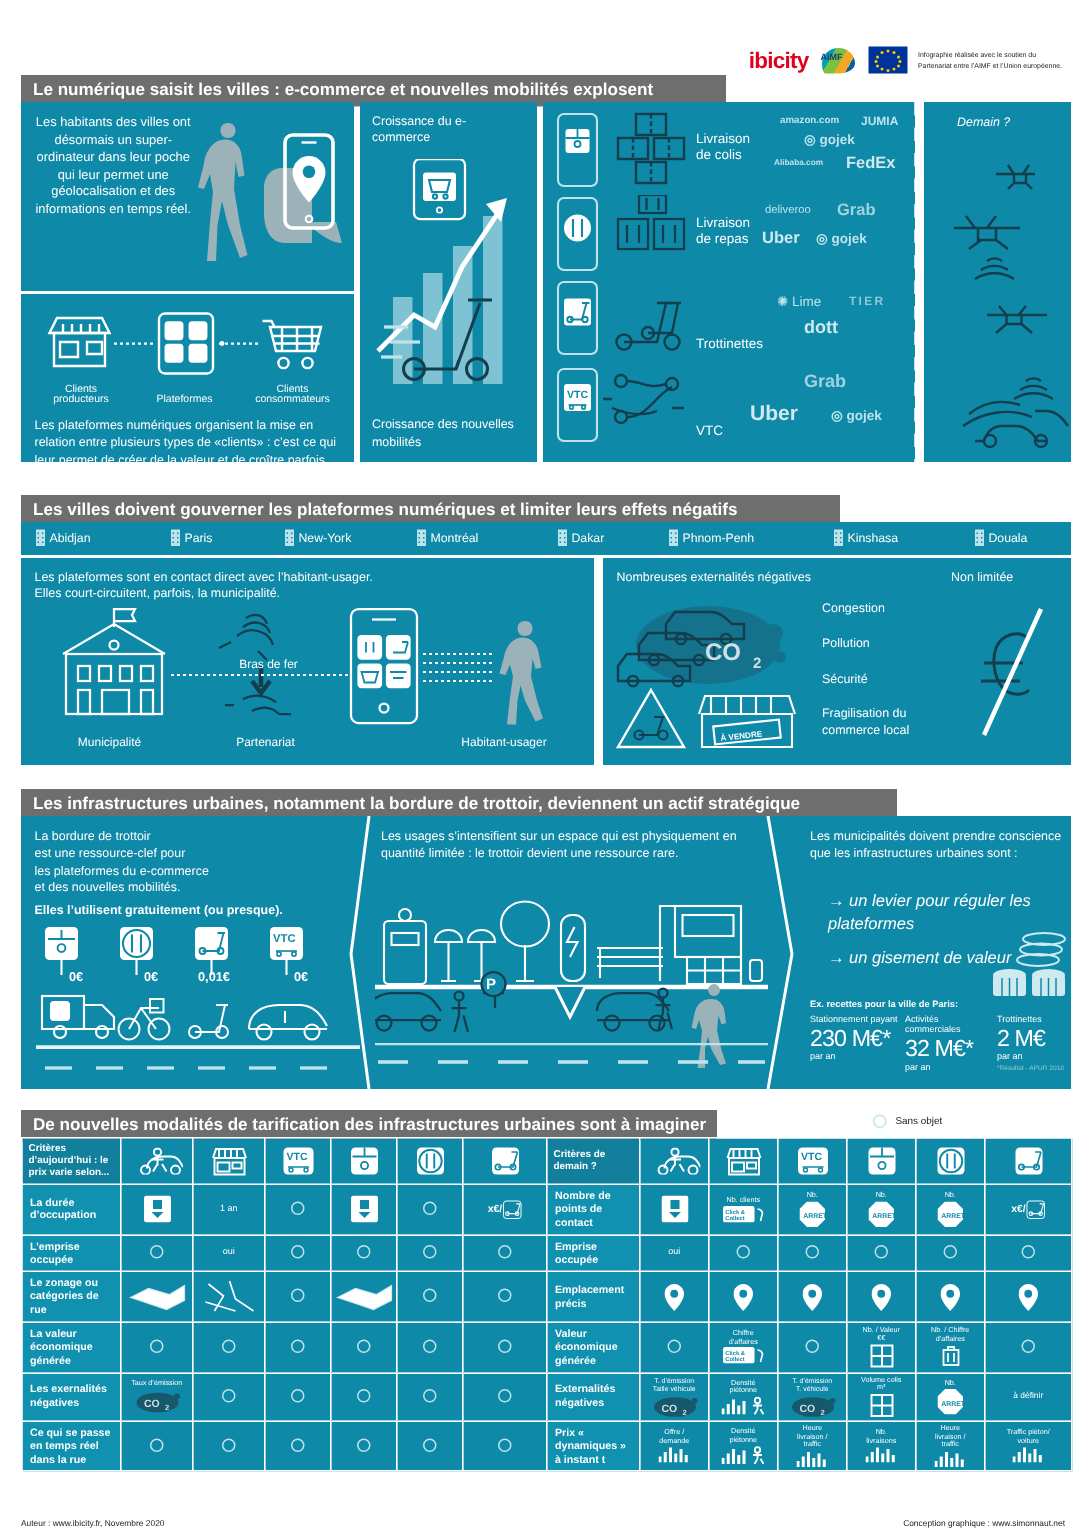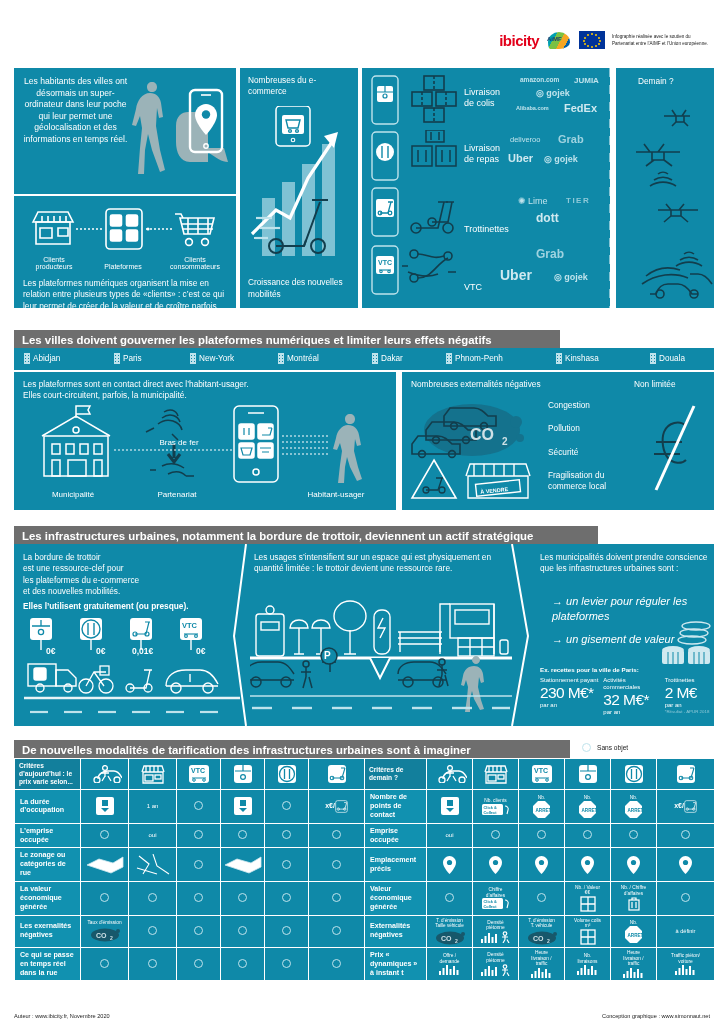--- a/index.html
+++ b/index.html
@@ -86,20 +86,21 @@
       <div class="star" style="left:12px;top:15px"></div>
         <div class="star" style="left:8px;top:14px"></div>
       <div class="star" style="left:5px;top:12px"></div>
         <div class="star" style="left:4px;top:9px"></div>
       <div class="star" style="left:5px;top:6px"></div>
         <div class="star" style="left:8px;top:3px"></div>
     </div>
     <div class="eutext">Infographie réalisée avec le soutien du Partenariat entre l’AIMF et l’Union européenne.</div>
   </div>
 
+  <div class="sec-bar" style="left:14px; top:50px; width:470px;">Le numérique saisit les villes : e-commerce et nouvelles mobilités explosent</div>
 
   <div class="panel" style="left:14px; top:68px; width:222px; height:126px;">
     <div class="cap" style="position:absolute;left:9px;top:8px;width:105px">Les habitants des villes ont désormais un super-ordinateur dans leur poche qui leur permet une géolocalisation et des informations en temps réel.</div>
     <svg class="svgicon" style="position:absolute;left:108px;top:8px" width="56" height="112" viewBox="0 0 56 112">
       <path fill="#9bb3b8" d="M30 6c3 0 5 2 5 5s-2 5-5 5-5-2-5-5 2-5 5-5z M28 17c6 0 10 4 11 10l2 14-4 1-2-10-1 18 4 24 5 20-5 2-8-22-4-16-3 16-1 24-6 0 2-26 2-20-2-12-4 10-4-1 4-16c1-8 6-16 14-16z"></path>
     </svg>
     <svg class="svgicon" style="position:absolute;left:152px;top:18px" width="68" height="86" viewBox="0 0 68 86">
       <path fill="#9bb3b8" d="M10 40c0-10 6-14 12-14h20v50H24C14 76 10 66 10 56z M42 66c8 6 14 10 20 10l-4-14-16 0z"></path>
       <rect x="24" y="4" width="32" height="62" rx="5" fill="none" stroke="#fff" stroke-width="2.4"></rect>
       <line x1="35" y1="9" x2="45" y2="9" stroke="#fff" stroke-width="1.6"></line>
@@ -138,21 +139,21 @@
       <span>Clients</span><br><span>producteurs</span>
     </div>
     <div class="lbl" style="position:absolute;left:76px;top:67px;width:66px">Plateformes</div>
     <div class="lbl" style="position:absolute;left:148px;top:60px;width:66px">
       <span>Clients</span><br><span>consommateurs</span>
     </div>
     <div class="tx" style="position:absolute;left:9px;top:82px;width:206px">Les plateformes numériques organisent la mise en relation entre plusieurs types de «clients» : c’est ce qui leur permet de créer de la valeur et de croître parfois très rapidement.</div>
   </div>
 
   <div class="panel" style="left:240px; top:68px; width:118px; height:240px;">
-    <div class="tx" style="position:absolute;left:8px;top:7px;width:100px">Nombreuses du e-commerce</div>
+    <div class="tx" style="position:absolute;left:8px;top:7px;width:100px">Croissance du e-commerce</div>
     <svg class="svgicon" style="position:absolute;left:6px;top:38px" width="106" height="160" viewBox="0 0 106 160">
       <rect x="16" y="92" width="13" height="58" fill="#7fc2d4"></rect>
       <rect x="36" y="76" width="13" height="74" fill="#7fc2d4"></rect>
       <rect x="56" y="58" width="13" height="92" fill="#7fc2d4"></rect>
       <rect x="76" y="38" width="13" height="112" fill="#7fc2d4"></rect>
       <path d="M6 128 L30 104 L44 112 L62 72 L86 36" fill="none" stroke="#fff" stroke-width="3.2"></path>
       <path d="M78 30 L92 26 L88 42 Z" fill="#fff"></path>
       <g fill="none" stroke="#fff" stroke-width="1.5">
         <rect x="30" y="0" width="34" height="40" rx="4"></rect>
       </g>
@@ -263,21 +264,21 @@
         <path d="M50 12c10 0 14 6 26 2M50 36c14 0 18-14 30-20M40 24h-6M88 30h-8"></path>
         <path d="M40 30c10 4 20 6 30 2"></path>
       </g>
       <text x="96" y="48" fill="#fff" font-size="9" font-family="Liberation Sans">VTC</text>
       <text x="168" y="16" fill="#9fd3e0" font-size="12" font-weight="bold" font-family="Liberation Sans">Grab</text>
       <text x="132" y="38" fill="#cfe9f0" font-size="14" font-weight="bold" font-family="Liberation Sans">Uber</text>
       <text x="186" y="38" fill="#bfe3ec" font-size="9" font-weight="bold" font-family="Liberation Sans">◎ gojek</text>
     </svg>
   </div>
 
-  <div class="panel" style="left:616px; top:68px; width:98px; height:240px;">
+  <div class="panel" style="left:616px; top:68px; width:98px; height:240px;font-style:italic;">
     <div class="tx" style="position:absolute;left:22px;top:8px">Demain ?</div>
     <svg class="svgicon" style="position:absolute;left:4px;top:26px" width="94" height="208" viewBox="0 0 94 208">
       <g fill="none" stroke="#123e4d" stroke-width="1.6">
         <path d="M44 22h26M52 16l4 6M66 16l-4 6M56 22v6h8v-6M52 32l4-4M68 32l-4-4"></path>
         <path d="M16 58h44M24 50l6 8M44 50l-6 8M32 58v8h12v-8M26 72l8-6M52 72l-8-6"></path>
         <path d="M38 80a8 8 0 0 1 10 0M34 86a16 16 0 0 1 18 0M30 92a24 24 0 0 1 26 0"></path>
         <path d="M38 116h40M46 110l5 6M64 110l-5 6M51 116v6h10v-6M44 128l7-6M68 128l-7-6"></path>
         <path d="M26 182c10-8 22-10 34-6M22 190c14-10 32-12 46-6"></path>
         <path d="M30 200h6c2-6 6-10 12-10h10c6 0 10 4 14 10h6"></path>
         <circle cx="40" cy="200" r="4"></circle>
@@ -623,21 +624,21 @@
       </div>
       <div style="width:62px">
         <div class="midlbl">Trottinettes</div>
         <div class="bignum">2 M€</div>
         <div class="midlbl">par an</div>
         <div class="midlbl" style="font-size:4.4px;color:#8fc9d8">*Résultat - APUR 2018</div>
       </div>
     </div>
   </div>
 
-  <div class="sec-bar" style="left:14px; top:740px; width:556px;">De nouvelles modalités de tarification des infrastructures urbaines sont à imaginer</div>
+  <div class="sec-bar" style="left:14px; top:740px; width:464px;">De nouvelles modalités de tarification des infrastructures urbaines sont à imaginer</div>
   <div style="position:absolute;left:582px;top:743px;display:flex;align-items:center;gap:6px">
     <span class="circ"></span>
     <span style="font-size:6.6px;color:#222">Sans objet</span>
   </div>
 
   <table class="tbl" id="tbl" style="left:14px; top:758px; width:700px;">
     <colgroup>
       <col style="width:66px">
         <col style="width:48px">
         <col style="width:48px">

